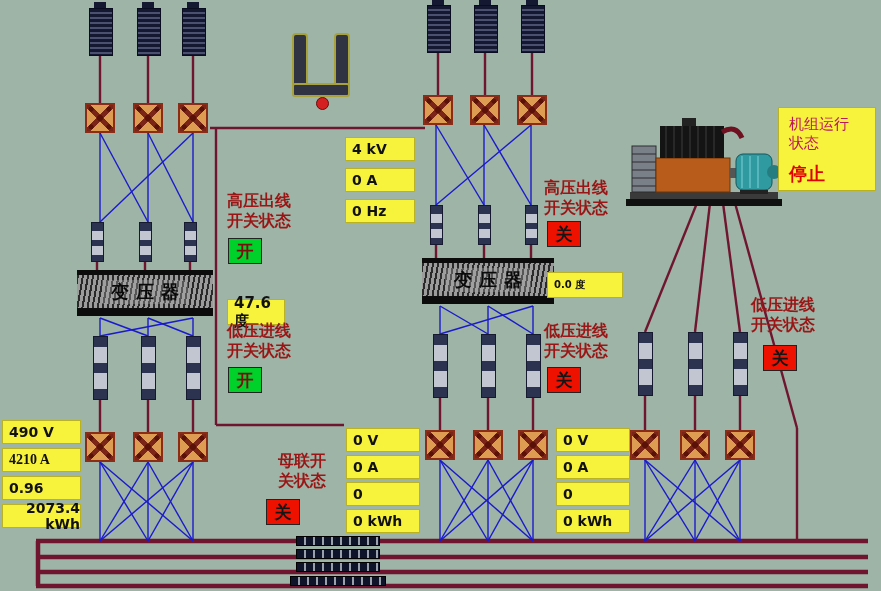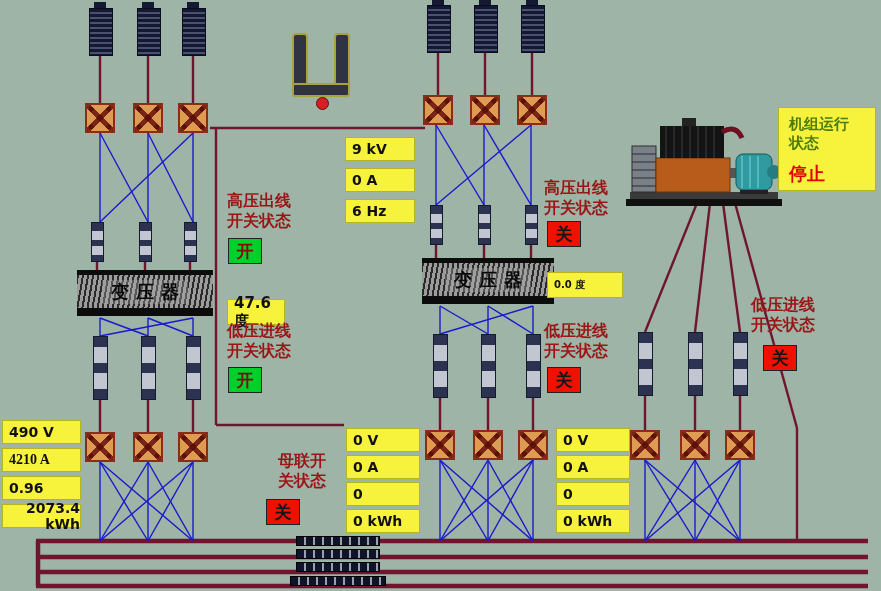--- a/index.html
+++ b/index.html
@@ -50,21 +50,21 @@
   .tx-bar{height:5px;background:#0c0c0c;}
   .tx-bar.bot{height:8px;}
   .tx-body{height:33px;display:flex;align-items:center;justify-content:center;
     background:repeating-linear-gradient(100deg,#2a2a2a 0 2px,#9c9c9c 2px 5px);}
   .tx-title{color:#0a0a0a;font-weight:bold;font-size:18px;letter-spacing:7px;text-indent:7px;
     background:rgba(170,170,170,.35);padding:0 2px;}
 
   .gen-title{position:absolute;z-index:3;color:#101010;font-weight:bold;font-size:21px;letter-spacing:7px;white-space:nowrap;}
   .gen-panel{position:absolute;background:var(--label-yellow);z-index:3;box-sizing:border-box;
     padding:7px 6px 6px 10px;border:1px solid #b9b324;}
-  .gp-line{color:#4d7c0f;font-weight:bold;font-size:15px;line-height:19px;}
+  .gp-line{color:#be185d;font-weight:normal;font-size:15px;line-height:19px;}
   .gp-state{color:#e00000;font-weight:bold;font-size:18px;margin-top:9px;}
   .gensvg{position:absolute;z-index:2;}
 
   .hoist{position:absolute;left:292px;top:33px;width:58px;height:80px;z-index:2;}
   .hoist .bar{position:absolute;width:12px;height:56px;background:#2f3342;border:2px solid #a8a23c;border-radius:4px;}
   .hoist .bar.r{right:0;}
   .hoist .hbar{position:absolute;left:0;top:50px;width:54px;height:10px;background:#2f3342;border:2px solid #a8a23c;border-radius:3px;}
   .hoist .ball{position:absolute;left:24px;top:64px;width:11px;height:11px;border-radius:50%;background:#d42020;border:1px solid #6a0b0b;}
 
   .stack{position:absolute;left:296px;top:536px;width:84px;height:54px;z-index:3;}
@@ -197,23 +197,23 @@
       <div class="fuse-l" style="left: 432.5px; top: 334px;"></div>
       <div class="fuse-l" style="left: 480.5px; top: 334px;"></div>
       <div class="fuse-l" style="left: 525.5px; top: 334px;"></div>
       <div class="fuse-l" style="left: 637.5px; top: 332px;"></div>
       <div class="fuse-l" style="left: 687.5px; top: 332px;"></div>
       <div class="fuse-l" style="left: 732.5px; top: 332px;"></div>
     </div>
 
 
   <div class="meter-col" style="left:345px;top:137px;gap:7px;">
-    <div class="ylabel" style="width:70px;height:24px;">9 kV</div>
+    <div class="ylabel" style="width:70px;height:24px;">4 kV</div>
     <div class="ylabel" style="width:70px;height:24px;">0 A</div>
-    <div class="ylabel" style="width:70px;height:24px;">6 Hz</div>
+    <div class="ylabel" style="width:70px;height:24px;">0 Hz</div>
   </div>
 
   <div class="meter-col" style="left:2px;top:420px;gap:4px;">
     <div class="ylabel" style="width:79px;height:24px;">490 V</div>
     <div class="ylabel" style="width:79px;height:24px;font-family:Liberation Serif, serif;">4210 A</div>
     <div class="ylabel" style="width:79px;height:24px;">0.96</div>
     <div class="ylabel" style="width:79px;height:24px;text-align:right;">2073.4 kWh</div>
   </div>
 
   <div class="meter-col" style="left:346px;top:428px;gap:3px;">

